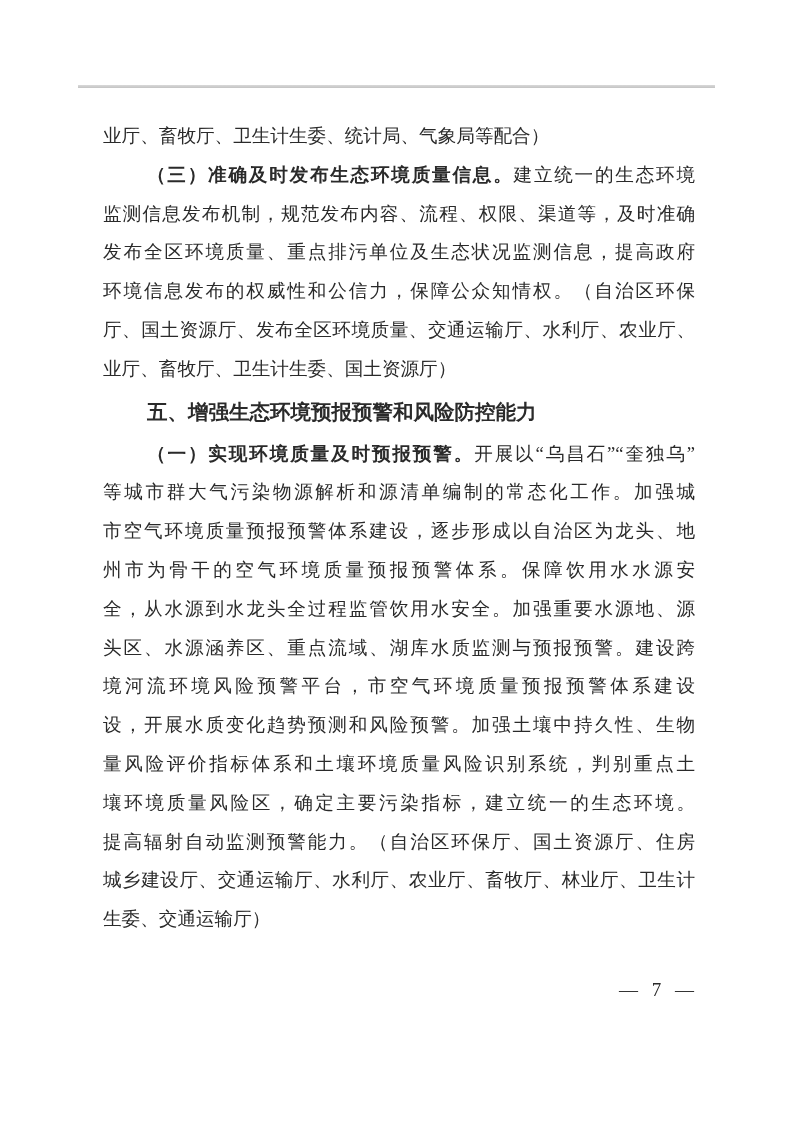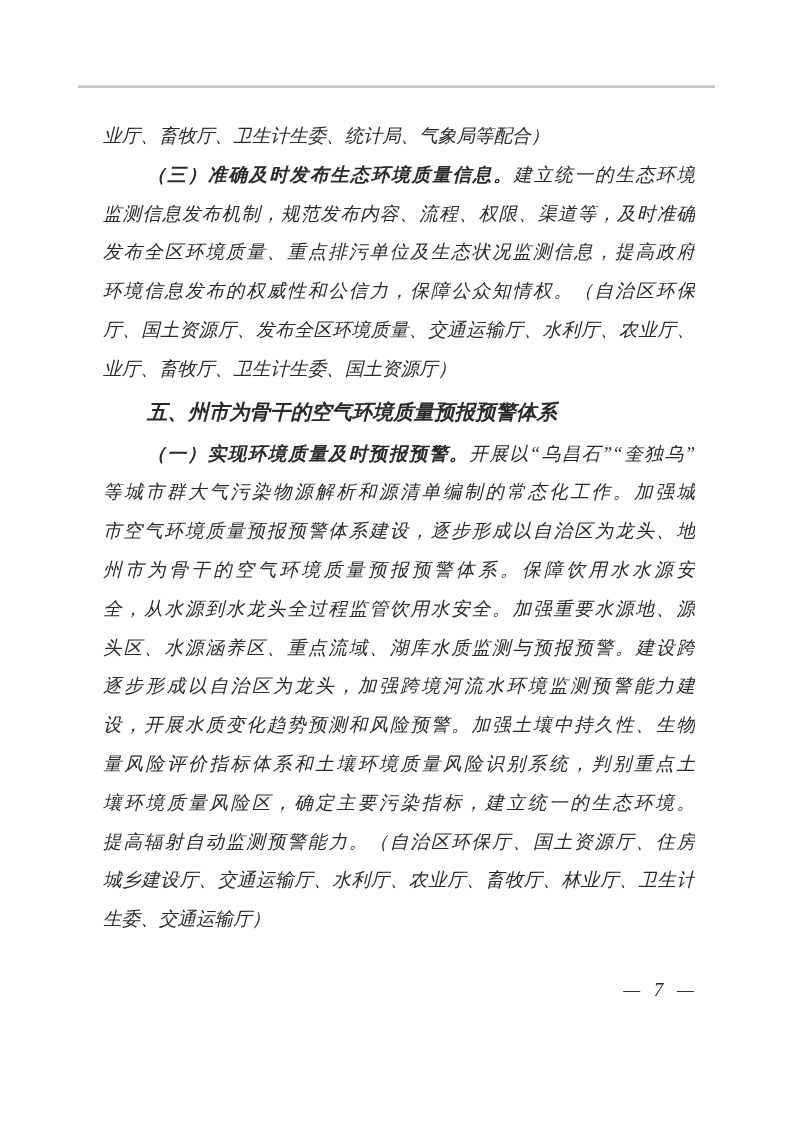--- a/index.html
+++ b/index.html
@@ -7,21 +7,20 @@
     padding: 0;
     background: #ffffff;
   }
   .page {
     position: relative;
     width: 793px;
     height: 1122px;
     background: var(--bg, #ffffff);
     overflow: hidden;
     font-family: "Liberation Serif", "DejaVu Serif", serif;
-    font-style: italic;
   }
   .rule {
     position: absolute;
     left: 78px;
     top: 85px;
     width: 637px;
     height: 3px;
     background: linear-gradient(to bottom, #d9d9d9, var(--rule, #bfbfbf));
   }
   .doc {
@@ -76,28 +75,28 @@
 <div class="page">
   <div class="rule"></div>
   <main class="doc" id="doc">
       <div class="line"><span class="seg">业厅、畜牧厅、卫生计生委、统计局、气象局等配合）</span></div>
       <div class="line just indent"><span class="seg b">（三）准确及时发布生态环境质量信息。</span><span class="seg">建立统一的生态环境</span></div>
       <div class="line just"><span class="seg">监测信息发布机制，规范发布内容、流程、权限、渠道等，及时准确</span></div>
       <div class="line just"><span class="seg">发布全区环境质量、重点排污单位及生态状况监测信息，提高政府</span></div>
       <div class="line just"><span class="seg">环境信息发布的权威性和公信力，保障公众知情权。（自治区环保</span></div>
       <div class="line just"><span class="seg">厅、国土资源厅、发布全区环境质量、交通运输厅、水利厅、农业厅、林</span></div>
       <div class="line"><span class="seg">业厅、畜牧厅、卫生计生委、国土资源厅）</span></div>
-      <div class="line heading indent"><span class="seg b">五、州市为骨干的空气环境质量预报预警体系</span></div>
+      <div class="line heading indent"><span class="seg b">五、增强生态环境预报预警和风险防控能力</span></div>
       <div class="line just indent"><span class="seg b">（一）实现环境质量及时预报预警。</span><span class="seg">开展以“乌昌石”“奎独乌”</span></div>
       <div class="line just"><span class="seg">等城市群大气污染物源解析和源清单编制的常态化工作。加强城</span></div>
       <div class="line just"><span class="seg">市空气环境质量预报预警体系建设，逐步形成以自治区为龙头、地</span></div>
       <div class="line just"><span class="seg">州市为骨干的空气环境质量预报预警体系。保障饮用水水源安</span></div>
       <div class="line just"><span class="seg">全，从水源到水龙头全过程监管饮用水安全。加强重要水源地、源</span></div>
       <div class="line just"><span class="seg">头区、水源涵养区、重点流域、湖库水质监测与预报预警。建设跨</span></div>
-      <div class="line just"><span class="seg">逐步形成以自治区为龙头，加强跨境河流水环境监测预警能力建</span></div>
+      <div class="line just"><span class="seg">境河流环境风险预警平台，市空气环境质量预报预警体系建设</span></div>
       <div class="line just"><span class="seg">设，开展水质变化趋势预测和风险预警。加强土壤中持久性、生物</span></div>
       <div class="line just"><span class="seg">量风险评价指标体系和土壤环境质量风险识别系统，判别重点土</span></div>
       <div class="line just"><span class="seg">壤环境质量风险区，确定主要污染指标，建立统一的生态环境。</span></div>
       <div class="line just"><span class="seg">提高辐射自动监测预警能力。（自治区环保厅、国土资源厅、住房</span></div>
       <div class="line just"><span class="seg">城乡建设厅、交通运输厅、水利厅、农业厅、畜牧厅、林业厅、卫生计</span></div>
       <div class="line"><span class="seg">生委、交通运输厅）</span></div>
     </main>
   <div class="footer">
     <span>— 7 —</span>
   </div>

